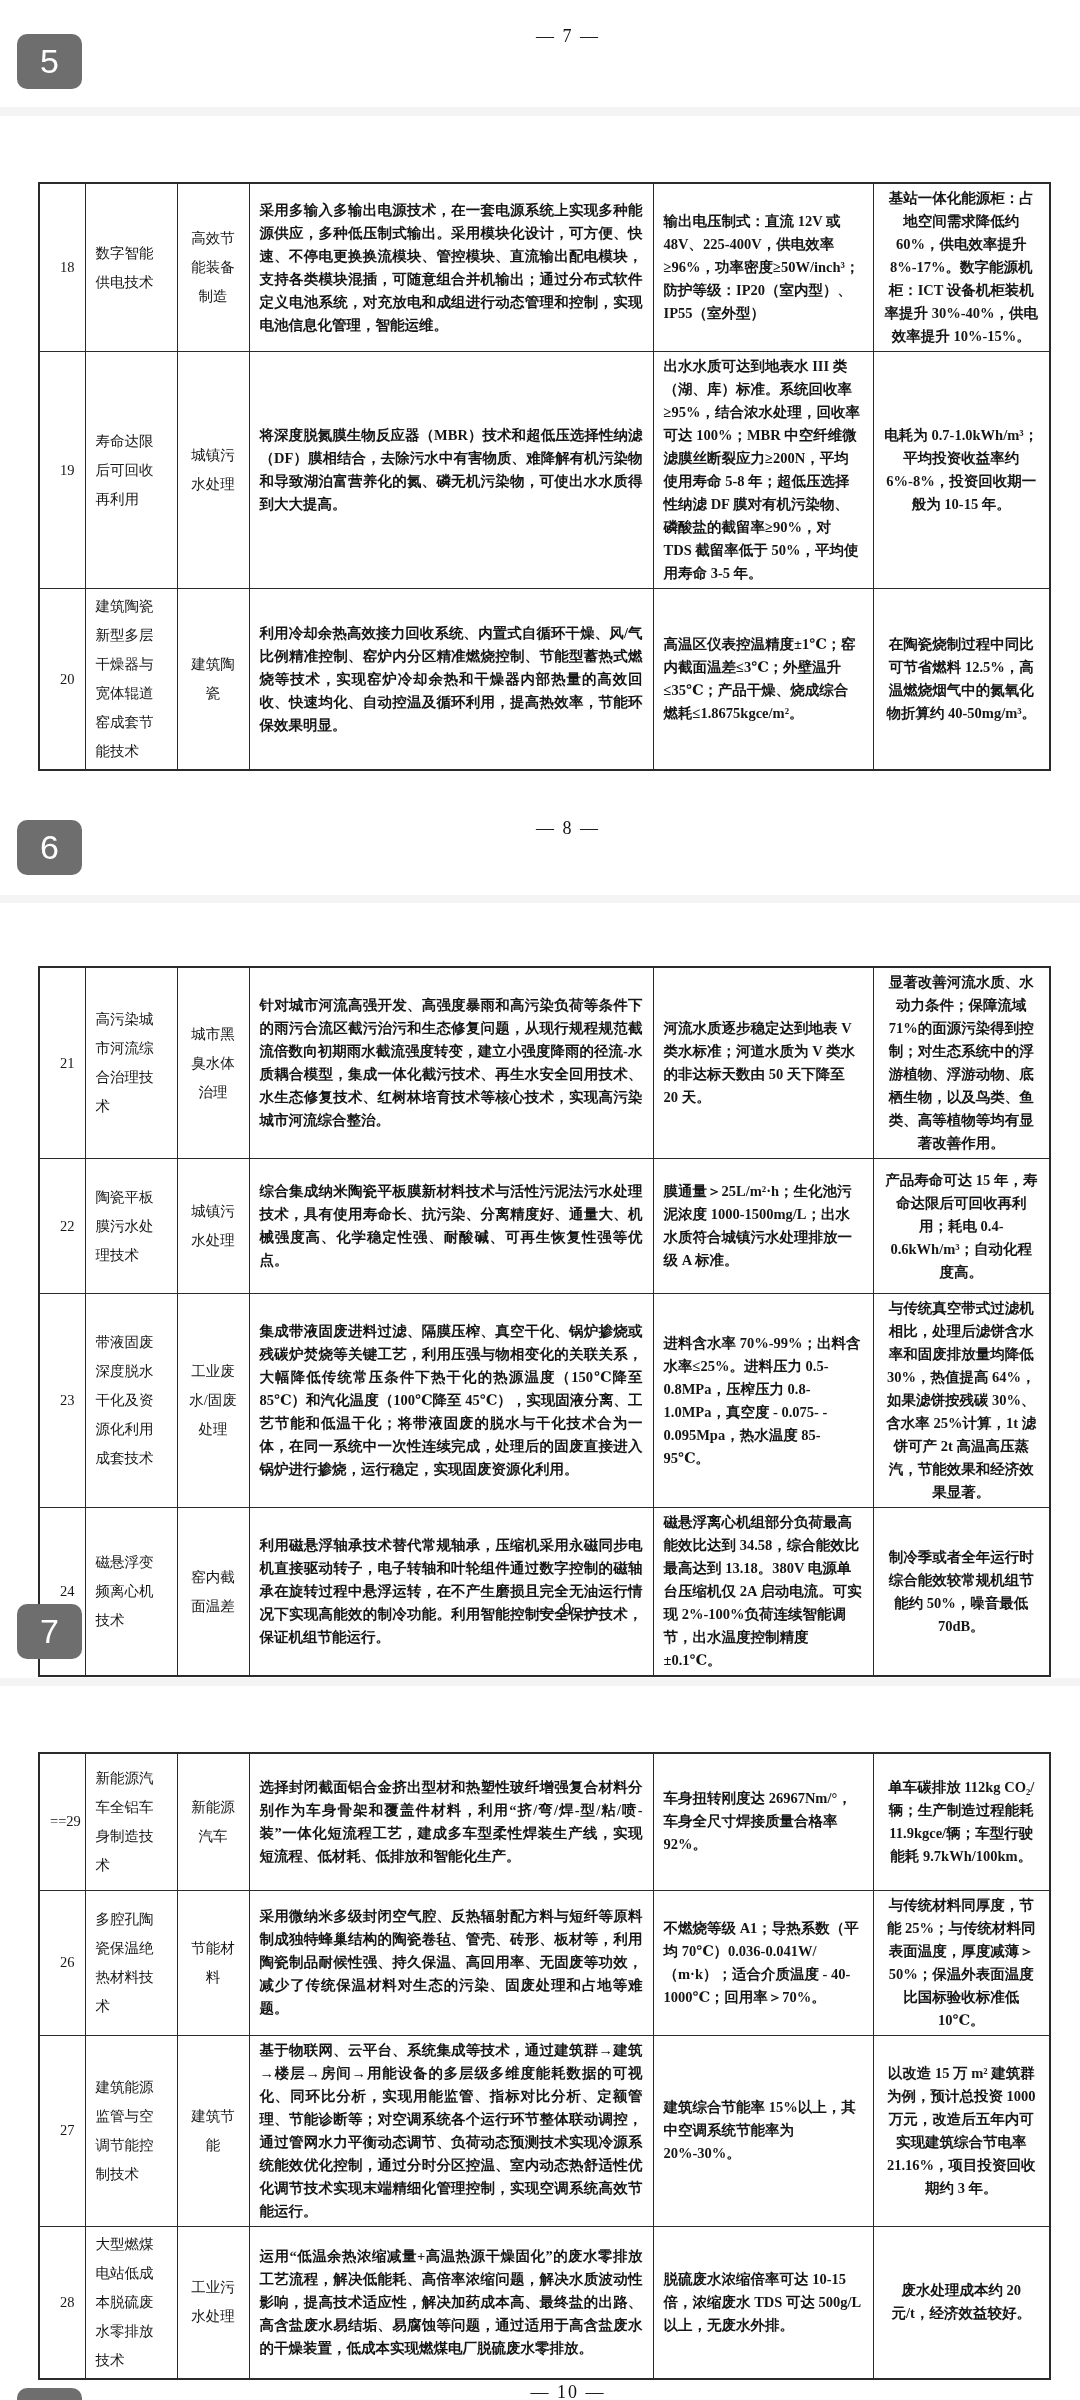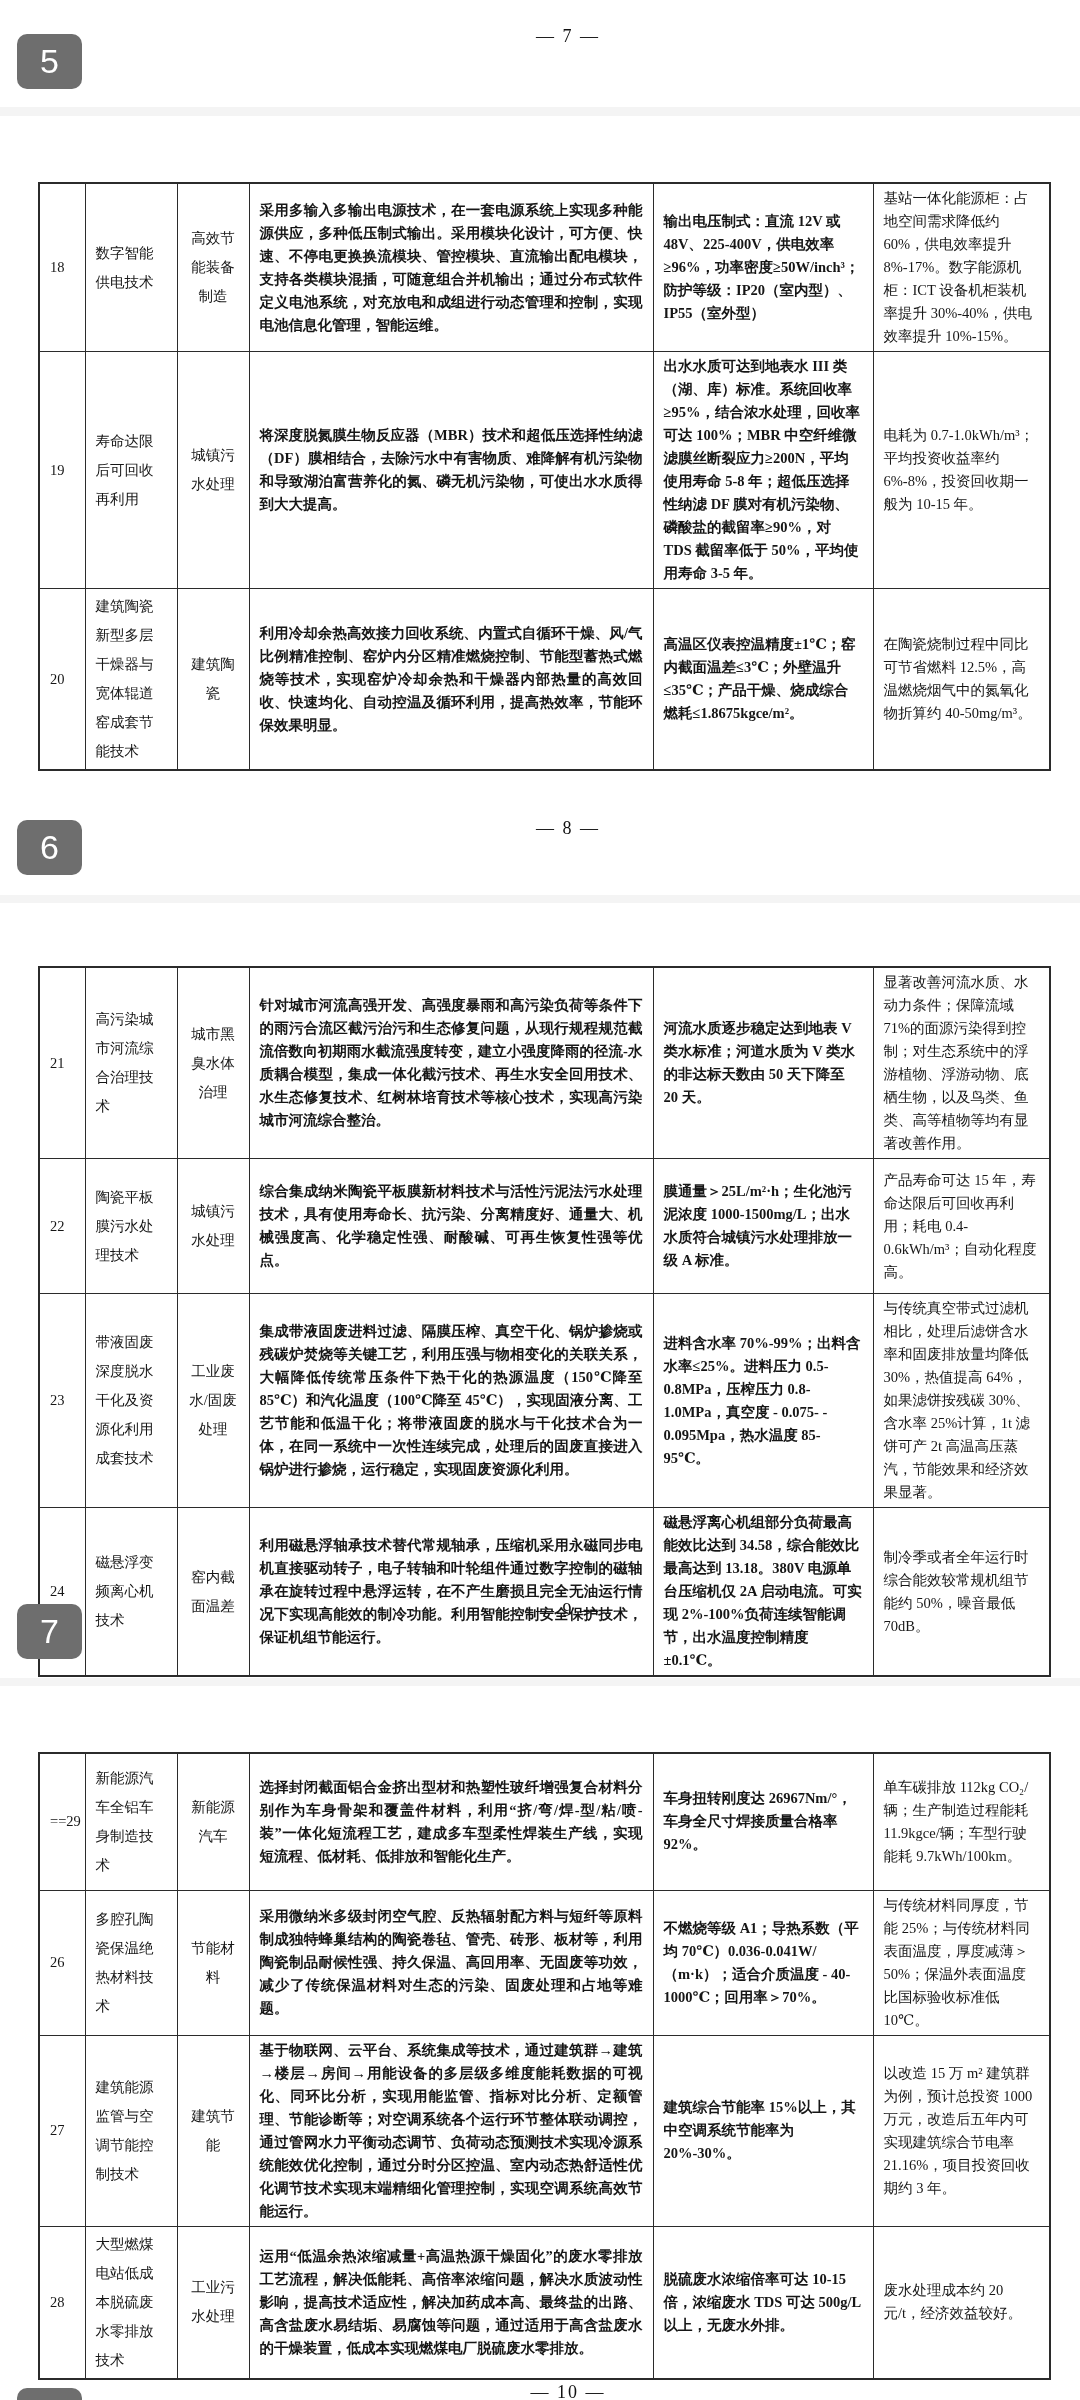--- a/index.html
+++ b/index.html
@@ -23,26 +23,26 @@
   table.tech{
     position:absolute;left:38px;width:1011px;
     border-collapse:collapse;table-layout:fixed;
     font-size:14.5px;line-height:23px;color:#161616;
     border:2px solid #2b2b2b;
   }
   table.tech td{
     border:1px solid #2b2b2b;vertical-align:middle;
     padding:3px 10px;overflow:hidden;
   }
-  td.c-no{text-align:left;padding:3px 2px;}
+  td.c-no{text-align:right;padding:3px 2px;}
   td.c-name{padding:4px 7px;line-height:29px;text-align:left;}
   td.c-field{text-align:center;padding:4px 4px;line-height:29px;}
   td.c-desc{text-align:justify;font-weight:bold;}
   td.c-ind{text-align:left;font-weight:bold;}
-  td.c-eff{text-align:left;}
+  td.c-eff{text-align:center;font-weight:bold;}
   col.w-no{width:46px;}  col.w-name{width:92px;} col.w-field{width:72px;}
   col.w-desc{width:404px;} col.w-ind{width:220px;} col.w-eff{width:177px;}
 </style>
 </head>
 <body>
 
 <div class="viewer">
 
   <div class="footer" style="top:26px;">— 7 —</div>
   <div class="badge" style="top:34px;">5</div>

